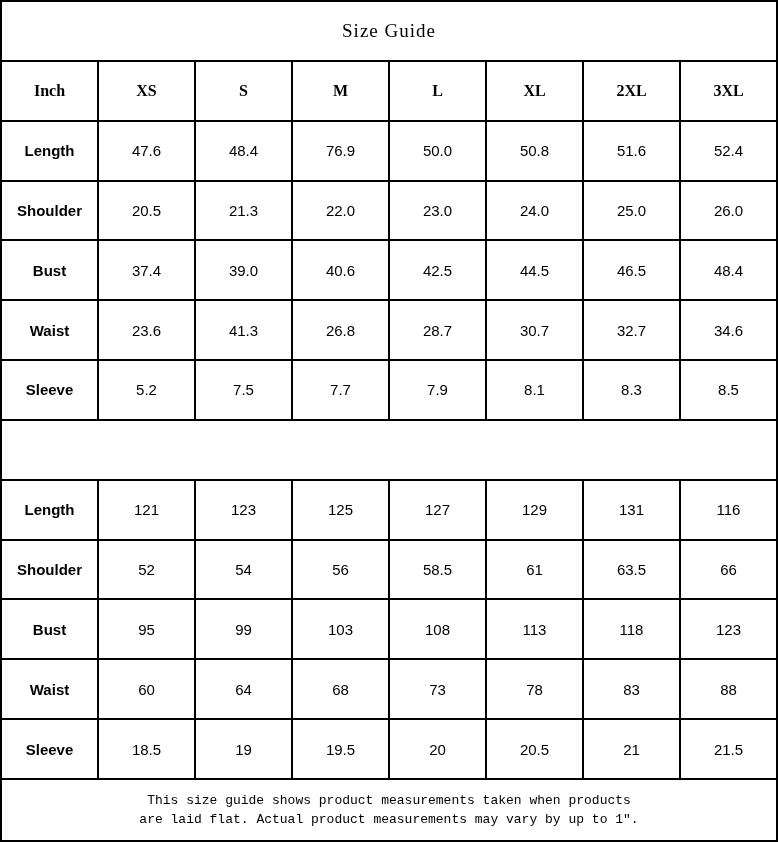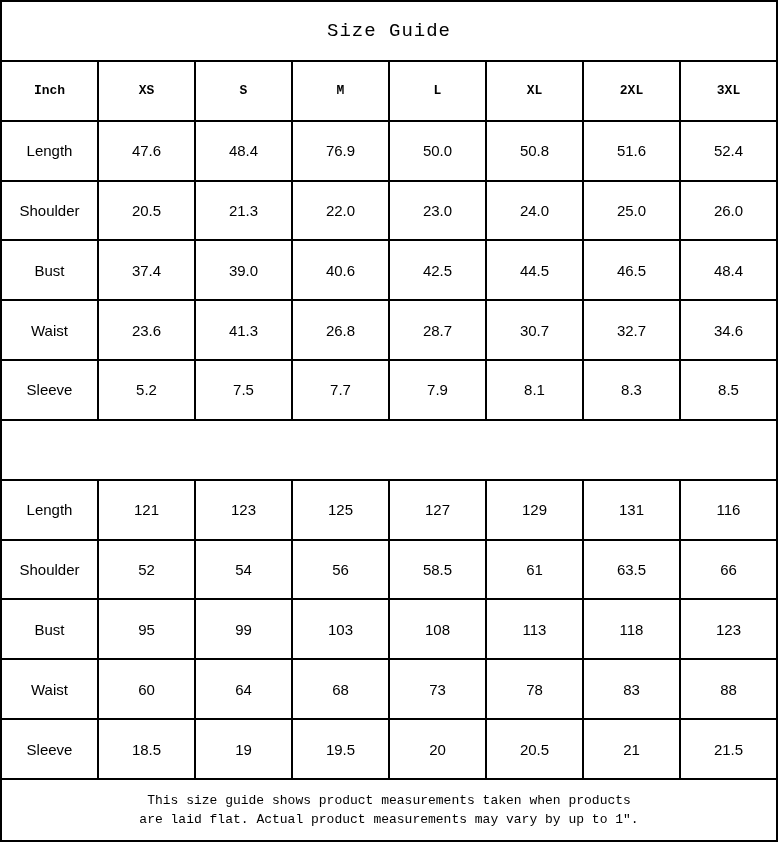--- a/index.html
+++ b/index.html
@@ -23,37 +23,37 @@
   table.size-guide td, table.size-guide th {
     border: 2px solid #000000;
     text-align: center;
     vertical-align: middle;
     padding: 0;
     color: #000000;
     overflow: hidden;
   }
   tr.title-row td {
     height: 54px;
-    font-family: Liberation Mono, monospace;
+    font-family: Liberation Serif, serif;
     font-size: 19px;
     font-weight: normal;
     letter-spacing: 1px;
   }
   tr.header-row th {
     height: 54px;
-    font-family: Liberation Mono, monospace;
-    font-size: 13px;
+    font-family: Liberation Serif, serif;
+    font-size: 16px;
     font-weight: bold;
   }
   tr.data-row td, tr.data-row th {
     height: 54px;
     font-family: "Liberation Sans", sans-serif;
     font-size: 15px;
   }
-  tr.data-row th { font-weight: normal; }
+  tr.data-row th { font-weight: bold; }
   tr.data-row td { font-weight: normal; }
   tr.spacer-row td {
     height: 54px;
     border-top: 2px solid #000000;
     border-bottom: 2px solid #000000;
   }
   tr.footer-row td {
     height: 56px;
     font-family: "Liberation Mono", "DejaVu Sans Mono", monospace;
     font-size: 13px;

